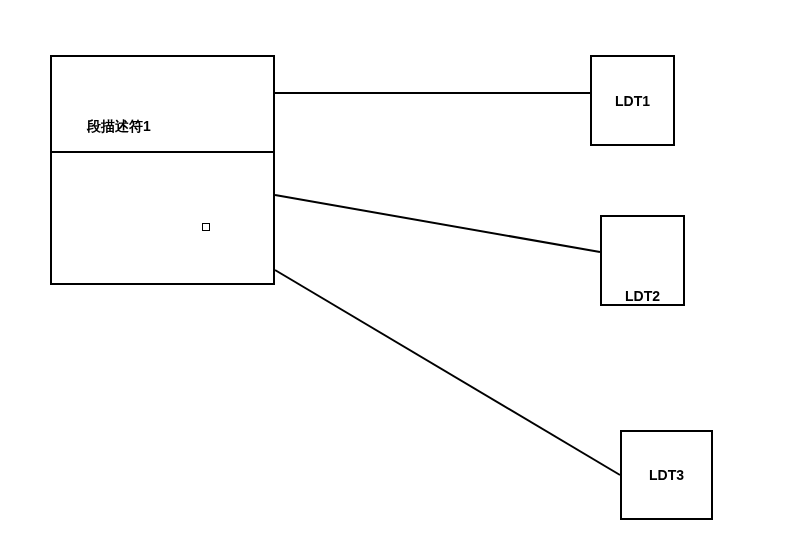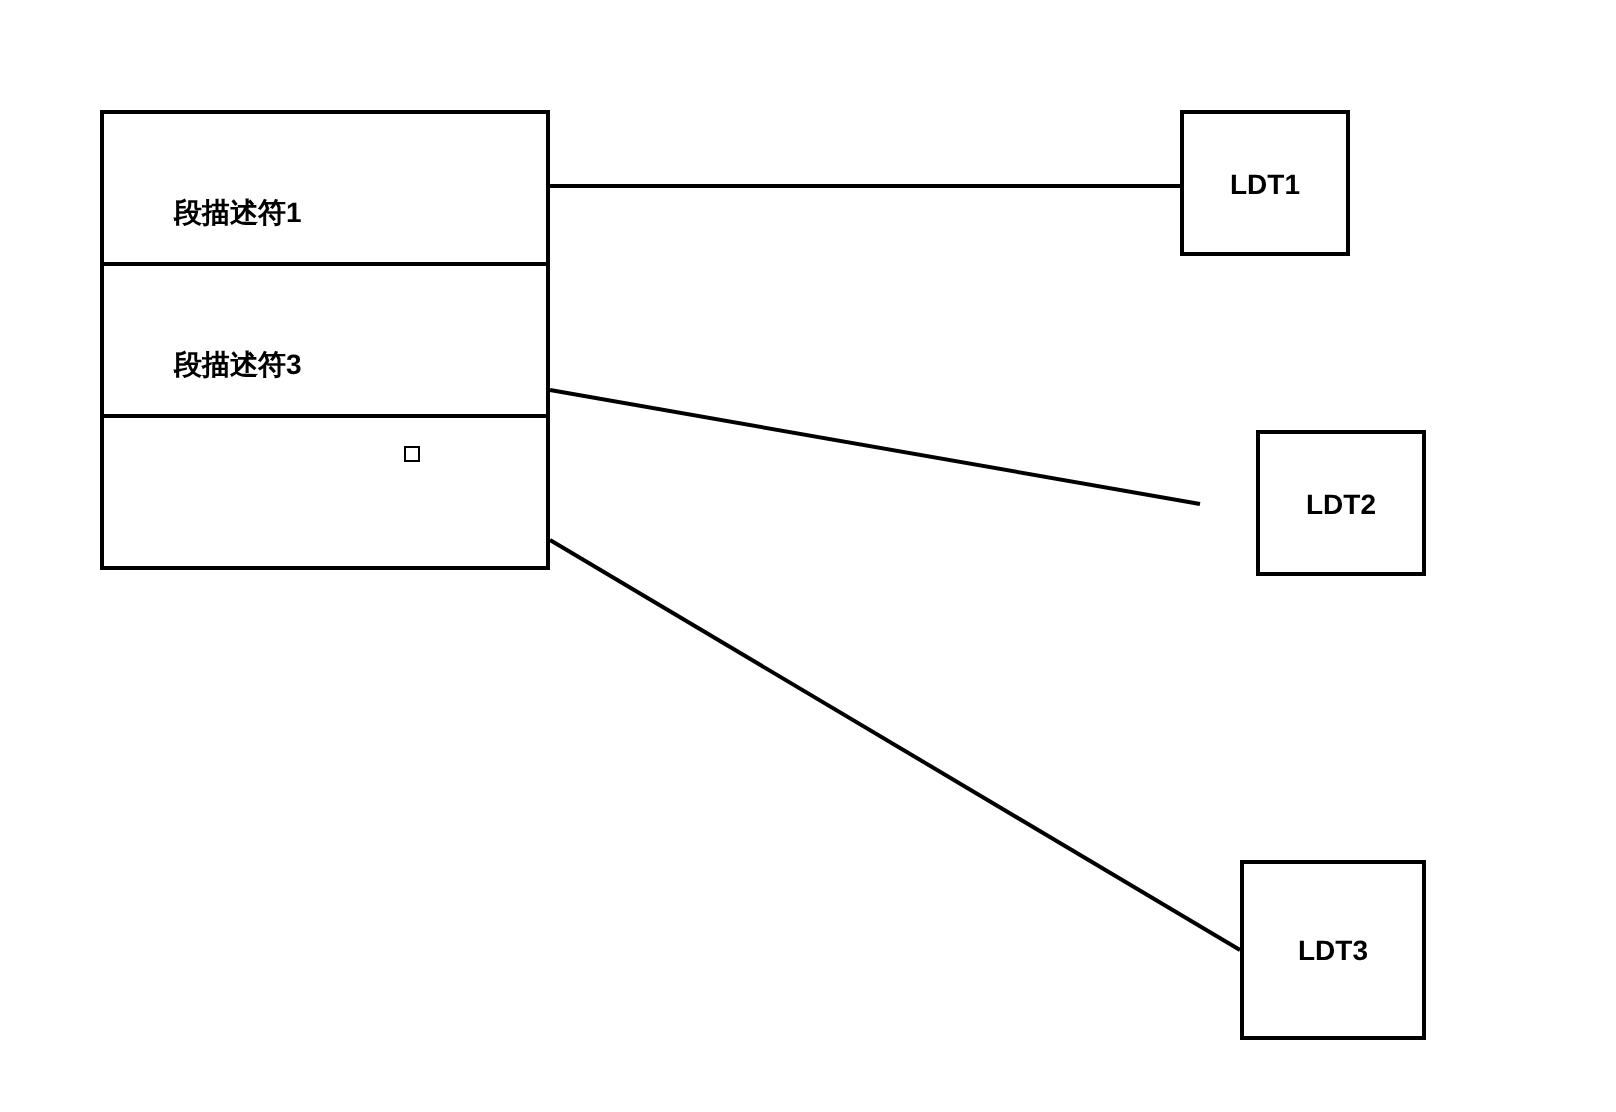--- a/index.html
+++ b/index.html
@@ -22,48 +22,48 @@
       white-space: nowrap;
     }
     .descriptor-table {
       left: 50px;
       top: 55px;
       width: 225px;
       height: 230px;
     }
     .descriptor-row {
       border-bottom: 2px solid #000;
-      height: 76px;
+      height: 96px;
       position: relative;
     }
     .descriptor-row:last-child {
       border-bottom: none;
       height: 76px;
     }
     .descriptor-row .box-label {
       left: 35px;
       bottom: 15px;
     }
     .small-square {
       position: absolute;
       width: 8px;
       height: 8px;
       border: 1px solid #000;
       left: 150px;
       top: 166px;
     }
     .ldt-box {
       width: 85px;
-      height: 73px;
+      height: 91px;
       display: flex;
       align-items: center;
       justify-content: center;
     }
     .ldt1 { left: 590px; top: 55px; }
-    .ldt2 { left: 628px; top: 215px; }
+    .ldt2 { left: 600px; top: 215px; align-items: flex-end; }
     .ldt3 { left: 620px; top: 430px; width: 93px; height: 90px; }
     svg.connections {
       position: absolute;
       top: 0;
       left: 0;
       width: 808px;
       height: 556px;
       pointer-events: none;
     }
     svg.connections line {
@@ -71,23 +71,20 @@
       stroke-width: 2;
     }
   </style>
 </head>
 <body>
 
 <div class="box descriptor-table">
   <div class="descriptor-row">
     <span class="box-label">段描述符1</span>
   </div>
-  <div class="descriptor-row">
-    <span class="box-label">段描述符3</span>
-  </div>
   <div class="small-square"></div>
 </div>
 
 <div class="box ldt-box ldt1">
   <span>LDT1</span>
 </div>
 <div class="box ldt-box ldt2">
   <span>LDT2</span>
 </div>
 <div class="box ldt-box ldt3">

